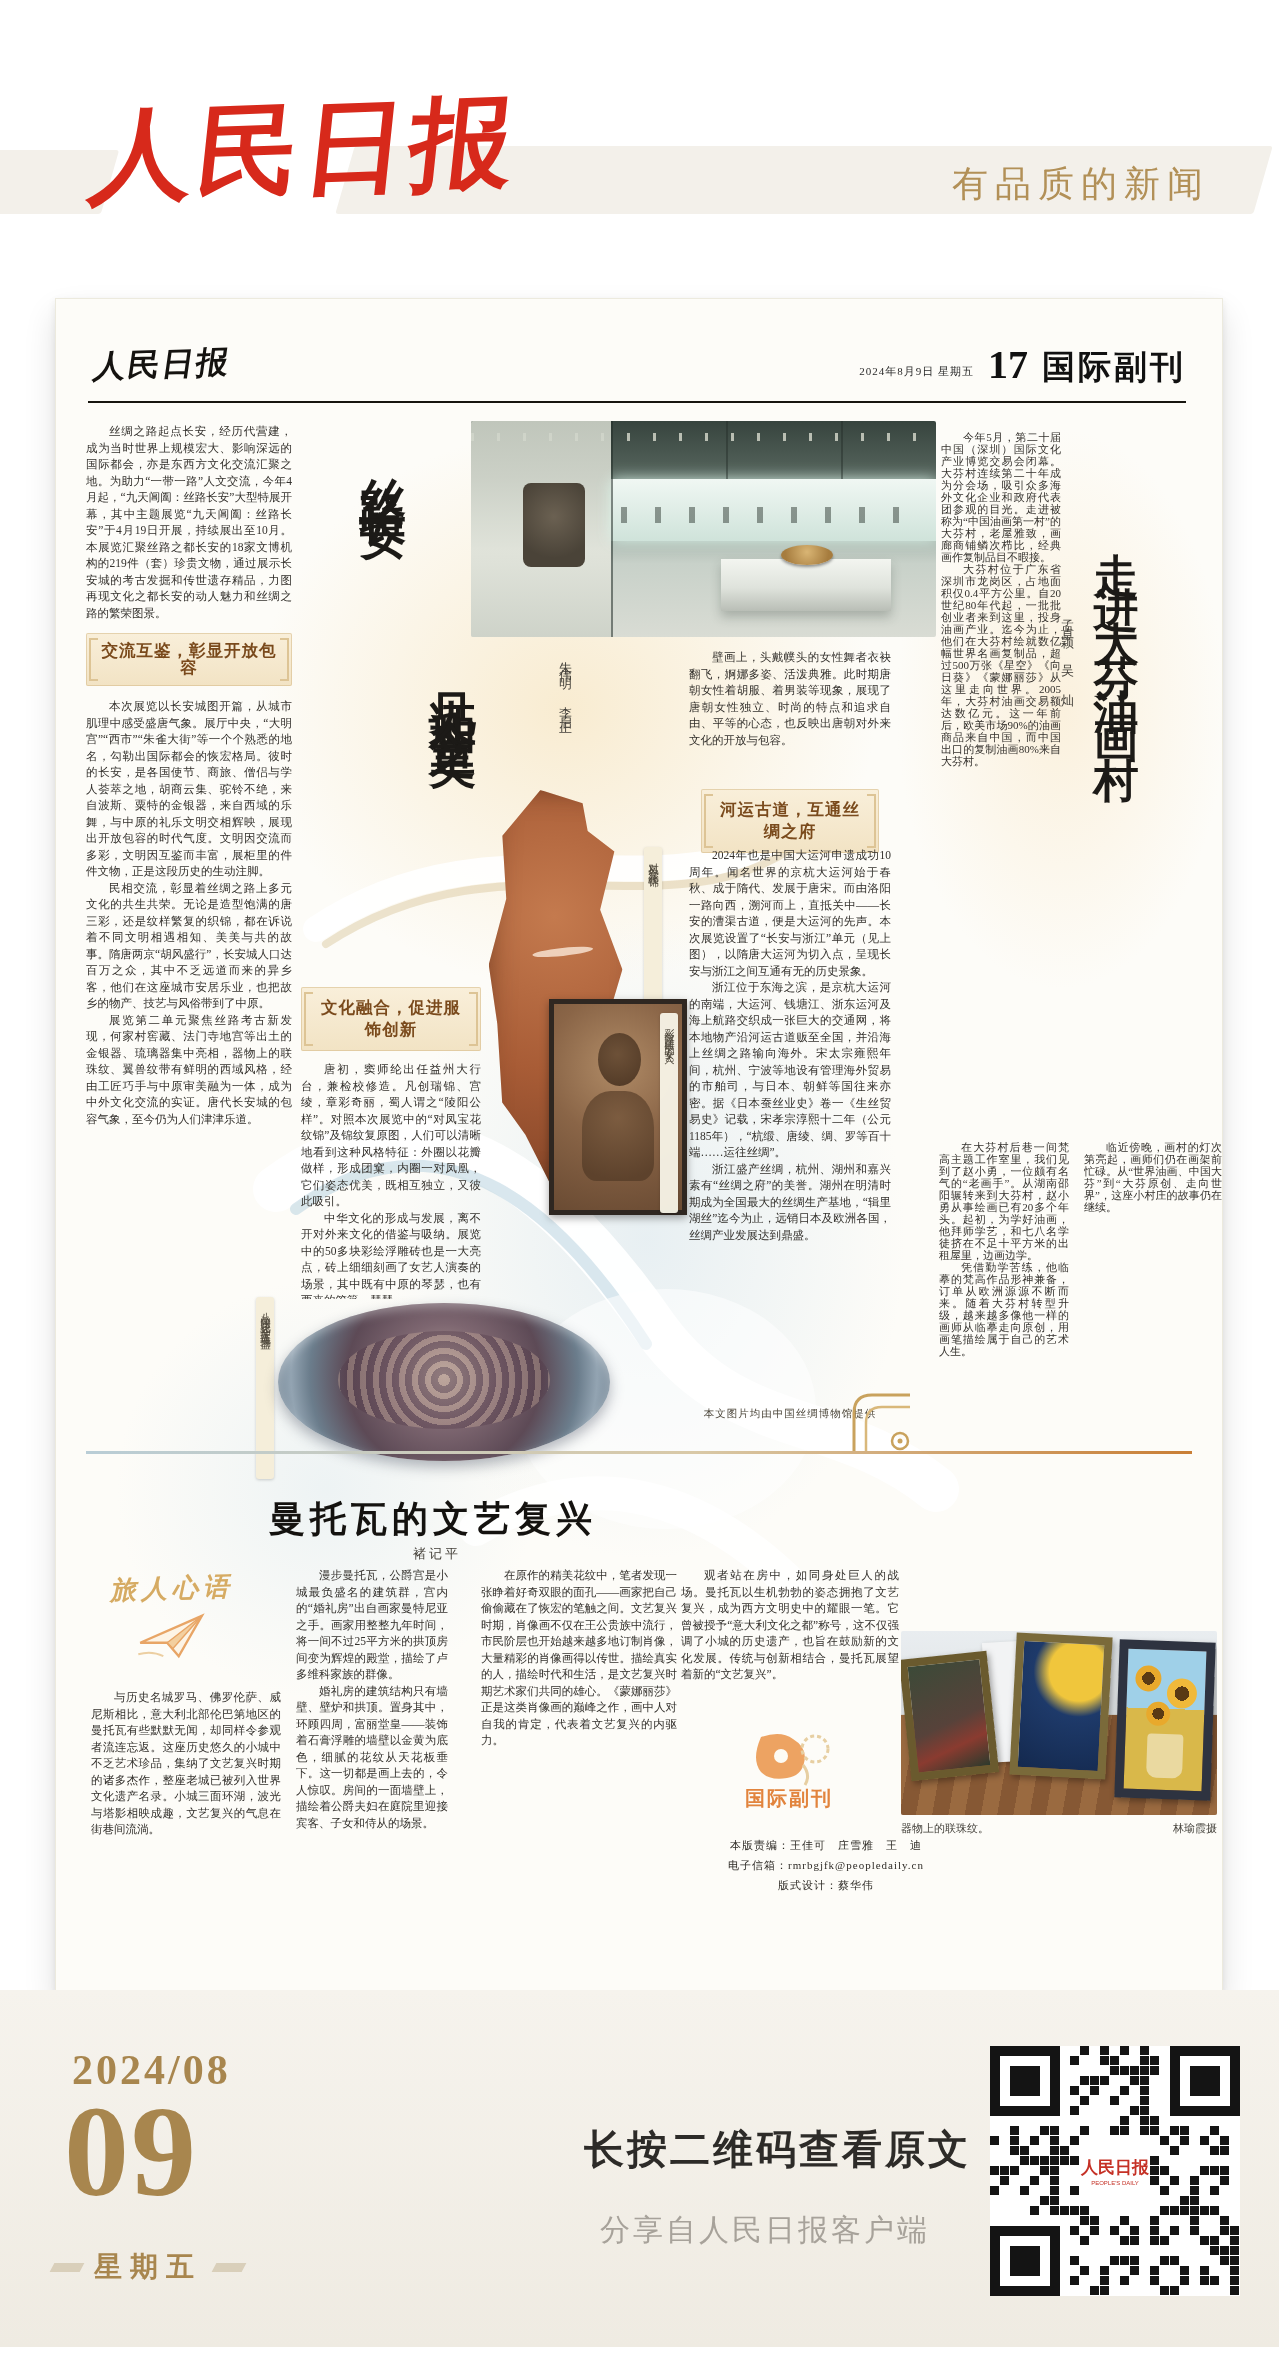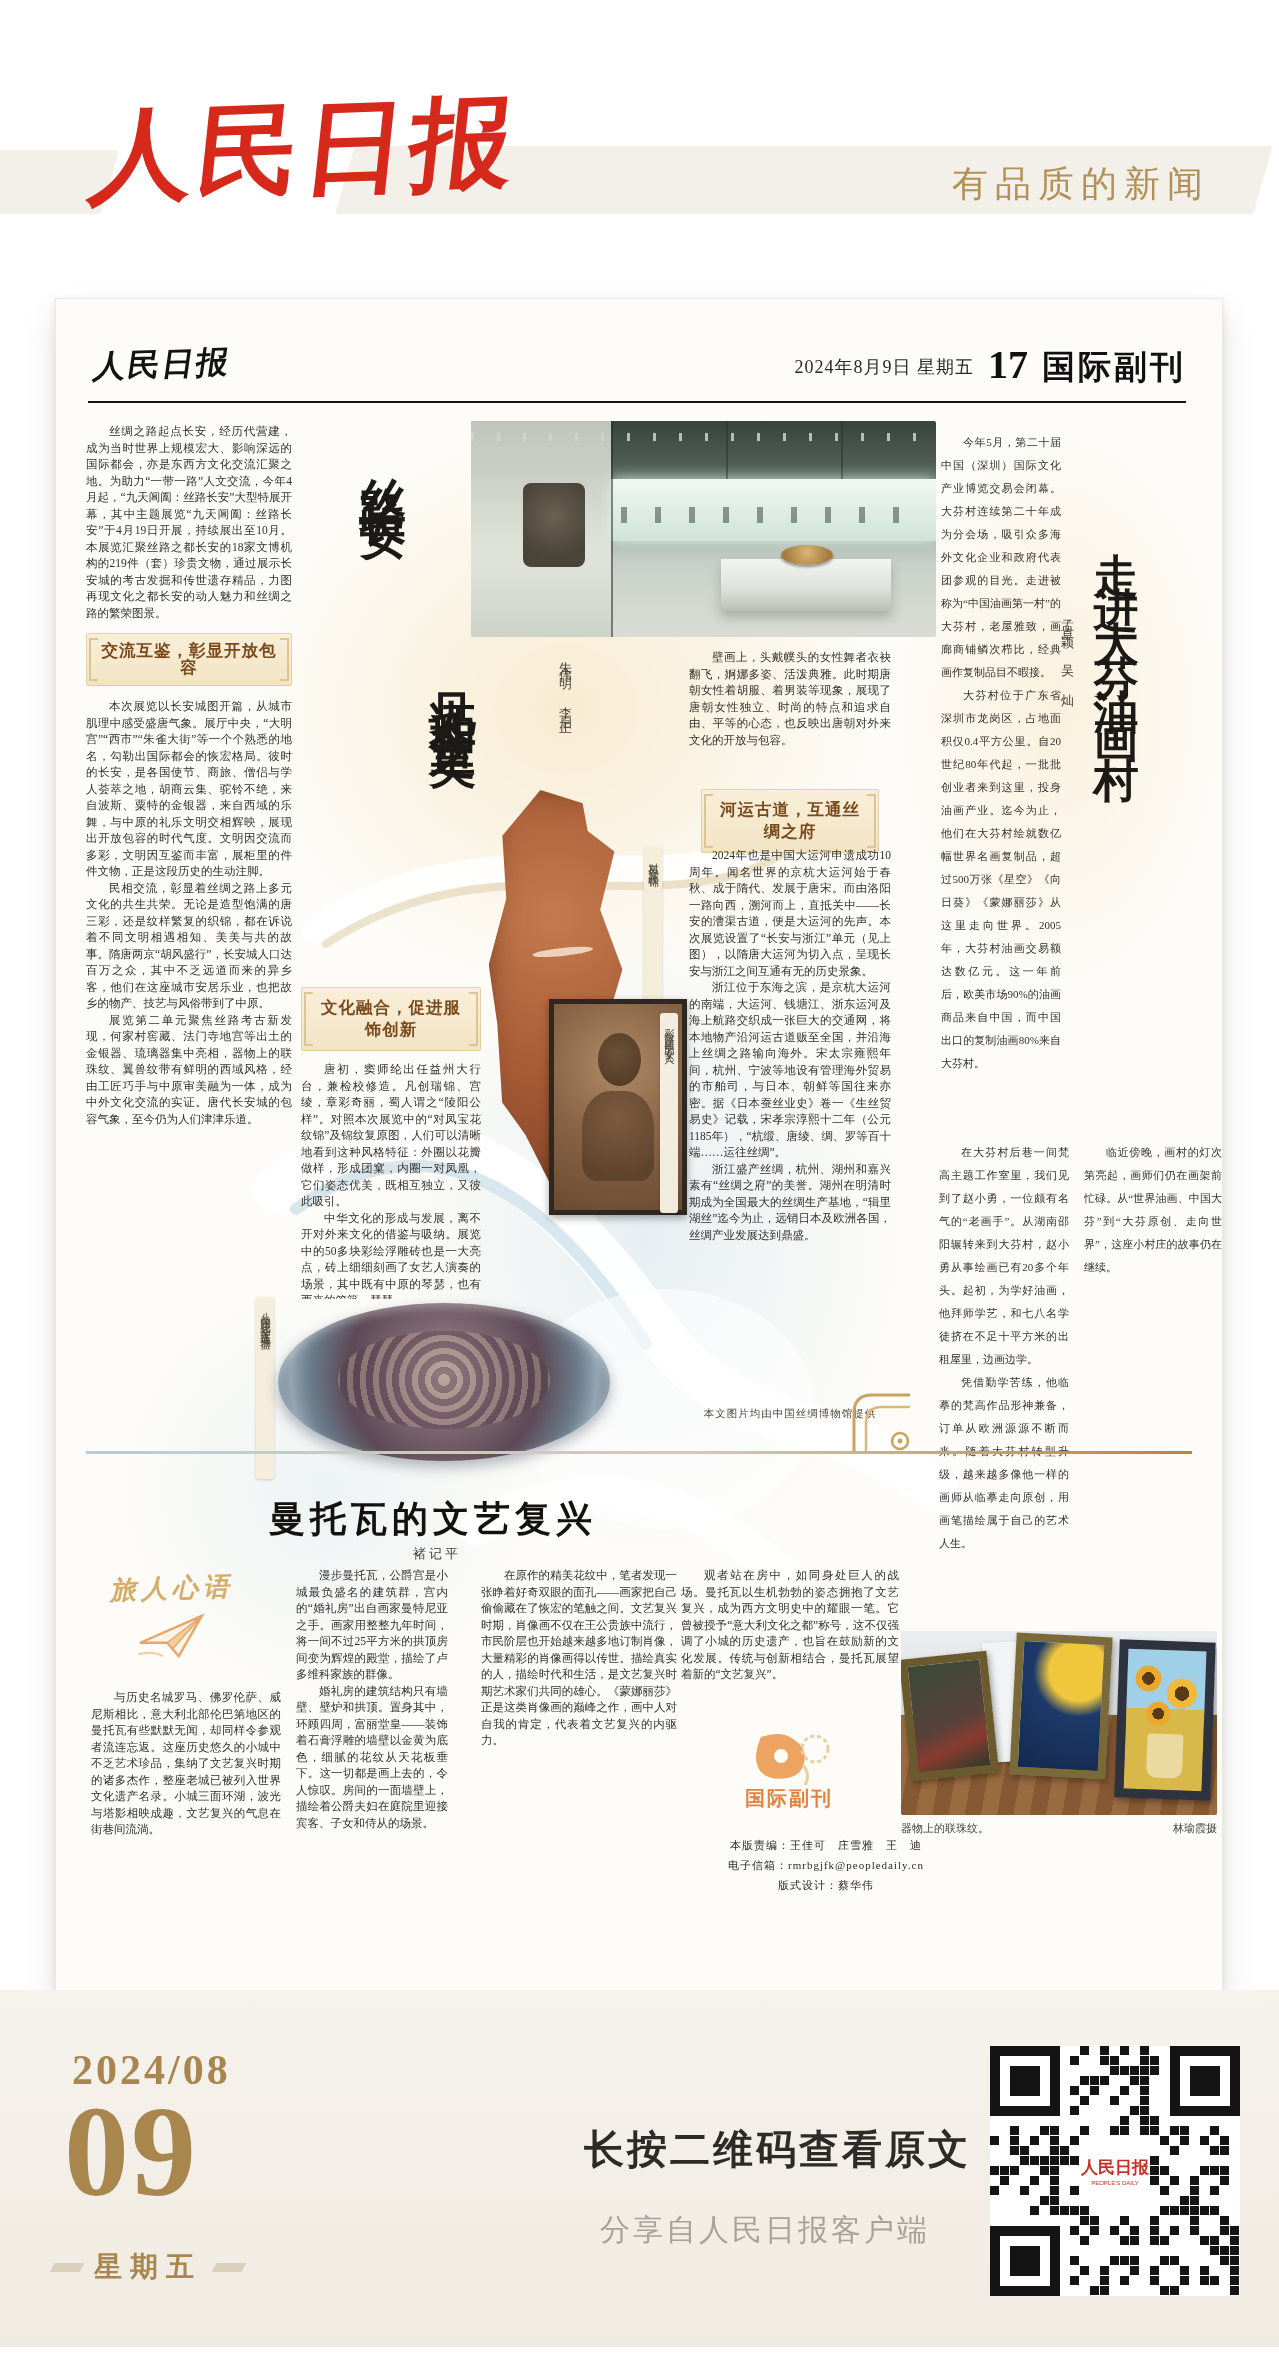--- a/index.html
+++ b/index.html
@@ -11,28 +11,28 @@
   .brand-logo{color:#d7291b;font-weight:700;font-size:102px;line-height:1.05;
               transform:skewX(-8deg) rotate(-2deg);letter-spacing:4px;white-space:nowrap;}
   .tagline{color:#b29057;font-size:36px;letter-spacing:7px;font-weight:400;}
   
   .paper{background:#fdfcf8;border:1px solid #eceade;
          box-shadow:0 3px 8px rgba(0,0,0,.08),0 16px 30px rgba(0,0,0,.12);}
   .sheet{background:#f9f8f3;box-shadow:0 3px 6px rgba(0,0,0,.15);}
   .mast-logo{color:#151310;font-weight:700;font-size:32px;transform:skewX(-10deg) rotate(-2deg);
              letter-spacing:2px;white-space:nowrap;}
   .mast-right{display:flex;align-items:flex-end;gap:14px;}
-  .mast-date{font-size:18px;color:#2a2a2a;padding-bottom:6px;letter-spacing:1px;}
+  .mast-date{font-size:11px;color:#2a2a2a;padding-bottom:6px;letter-spacing:1px;}
   .mast-page{font-size:40px;font-weight:700;color:#111;line-height:1;}
   .mast-section{font-size:33px;font-weight:700;color:#111;letter-spacing:3px;line-height:1.05;}
   .rule{border-bottom:2.5px solid #17150f;}
   
   .col{font-size:11.5px;line-height:16.5px;text-align:justify;color:#33302c;overflow:hidden;}
   .col p{margin:0;text-indent:2em;}
-  .coln{font-size:11px;line-height:23px;}
+  .coln{font-size:11px;line-height:12px;}
   .vtitle{writing-mode:vertical-rl;font-weight:700;color:#1c1a17;white-space:nowrap;}
   .vby{writing-mode:vertical-rl;font-size:13px;color:#43403a;letter-spacing:8px;white-space:nowrap;}
   .vcap{writing-mode:vertical-rl;font-size:10.5px;color:#4c463a;background:#f5eeda;
         padding:7px 2px;border-radius:3px;letter-spacing:3px;box-shadow:0 1px 3px rgba(0,0,0,.18);
         white-space:nowrap;}
   .subhead{background:linear-gradient(#f9efda,#f2e3c4);color:#7a4a1c;font-weight:700;
            text-align:center;font-size:16.5px;letter-spacing:1px;padding:10px 14px;
            border-radius:2px;box-shadow:inset 0 0 0 1px rgba(213,185,137,.55);position:relative;}
   .subhead::before,.subhead::after{content:"";position:absolute;top:5px;bottom:5px;width:7px;
            border:2px solid #ddc495;}

